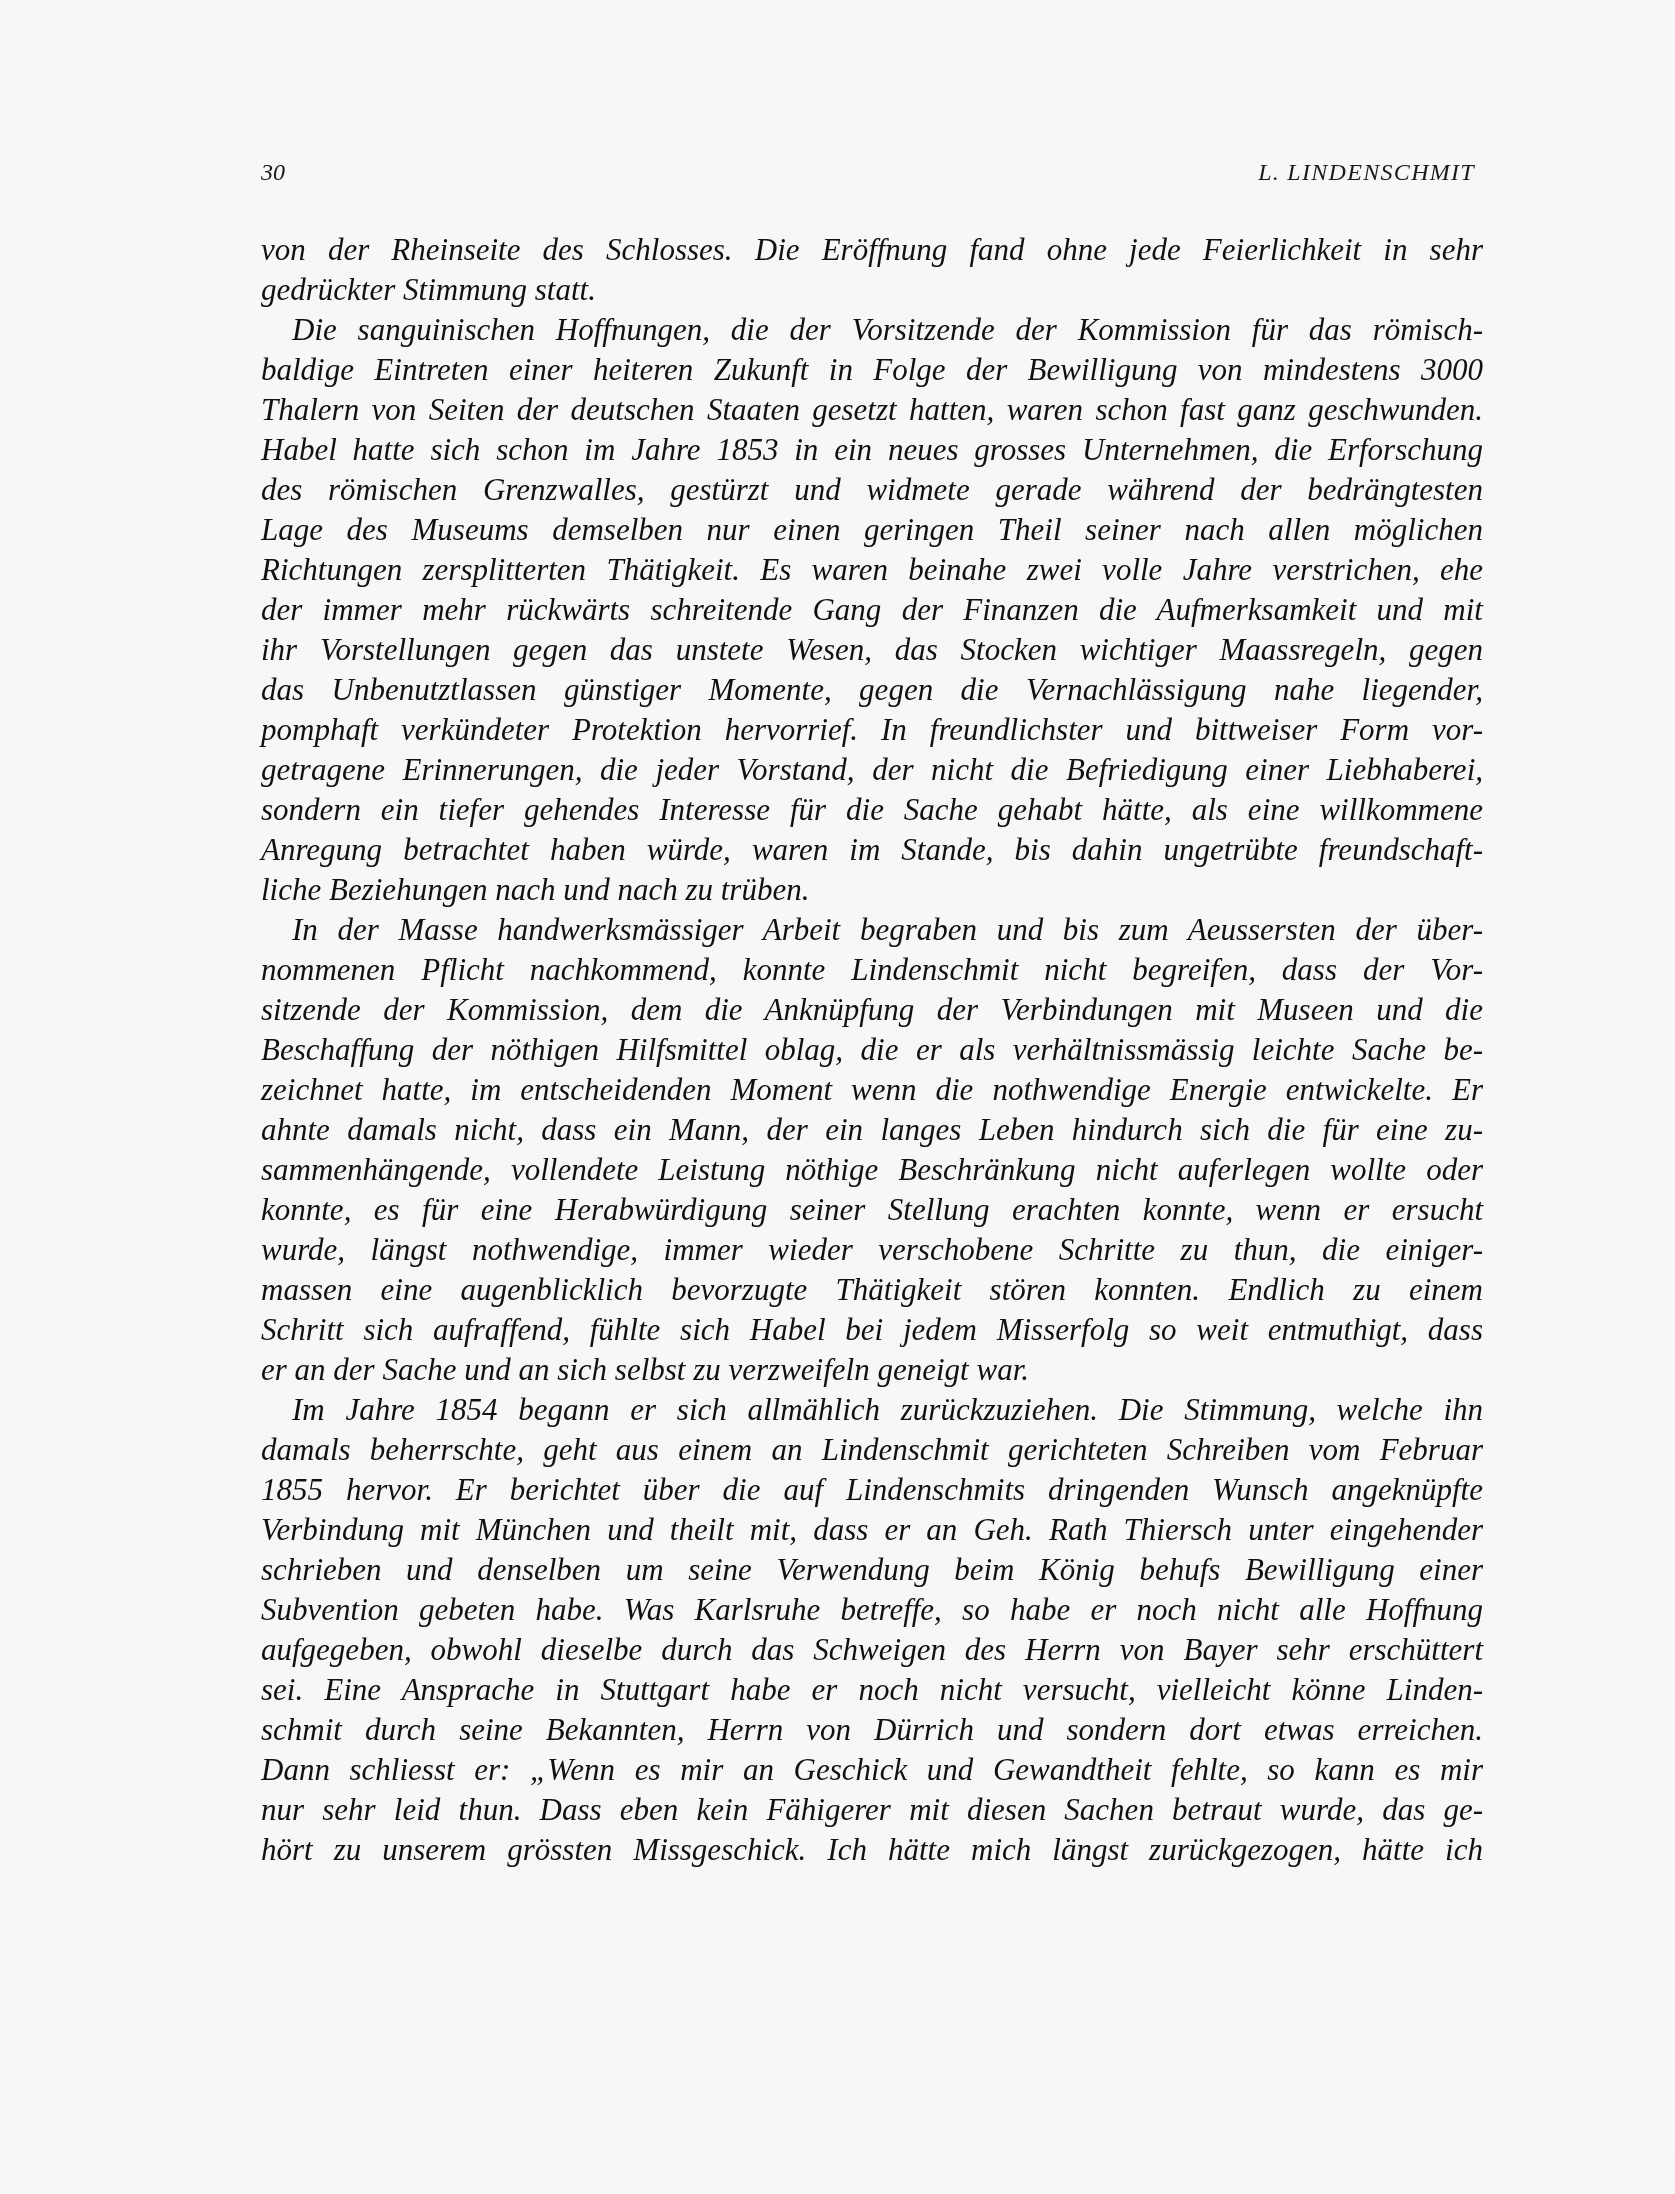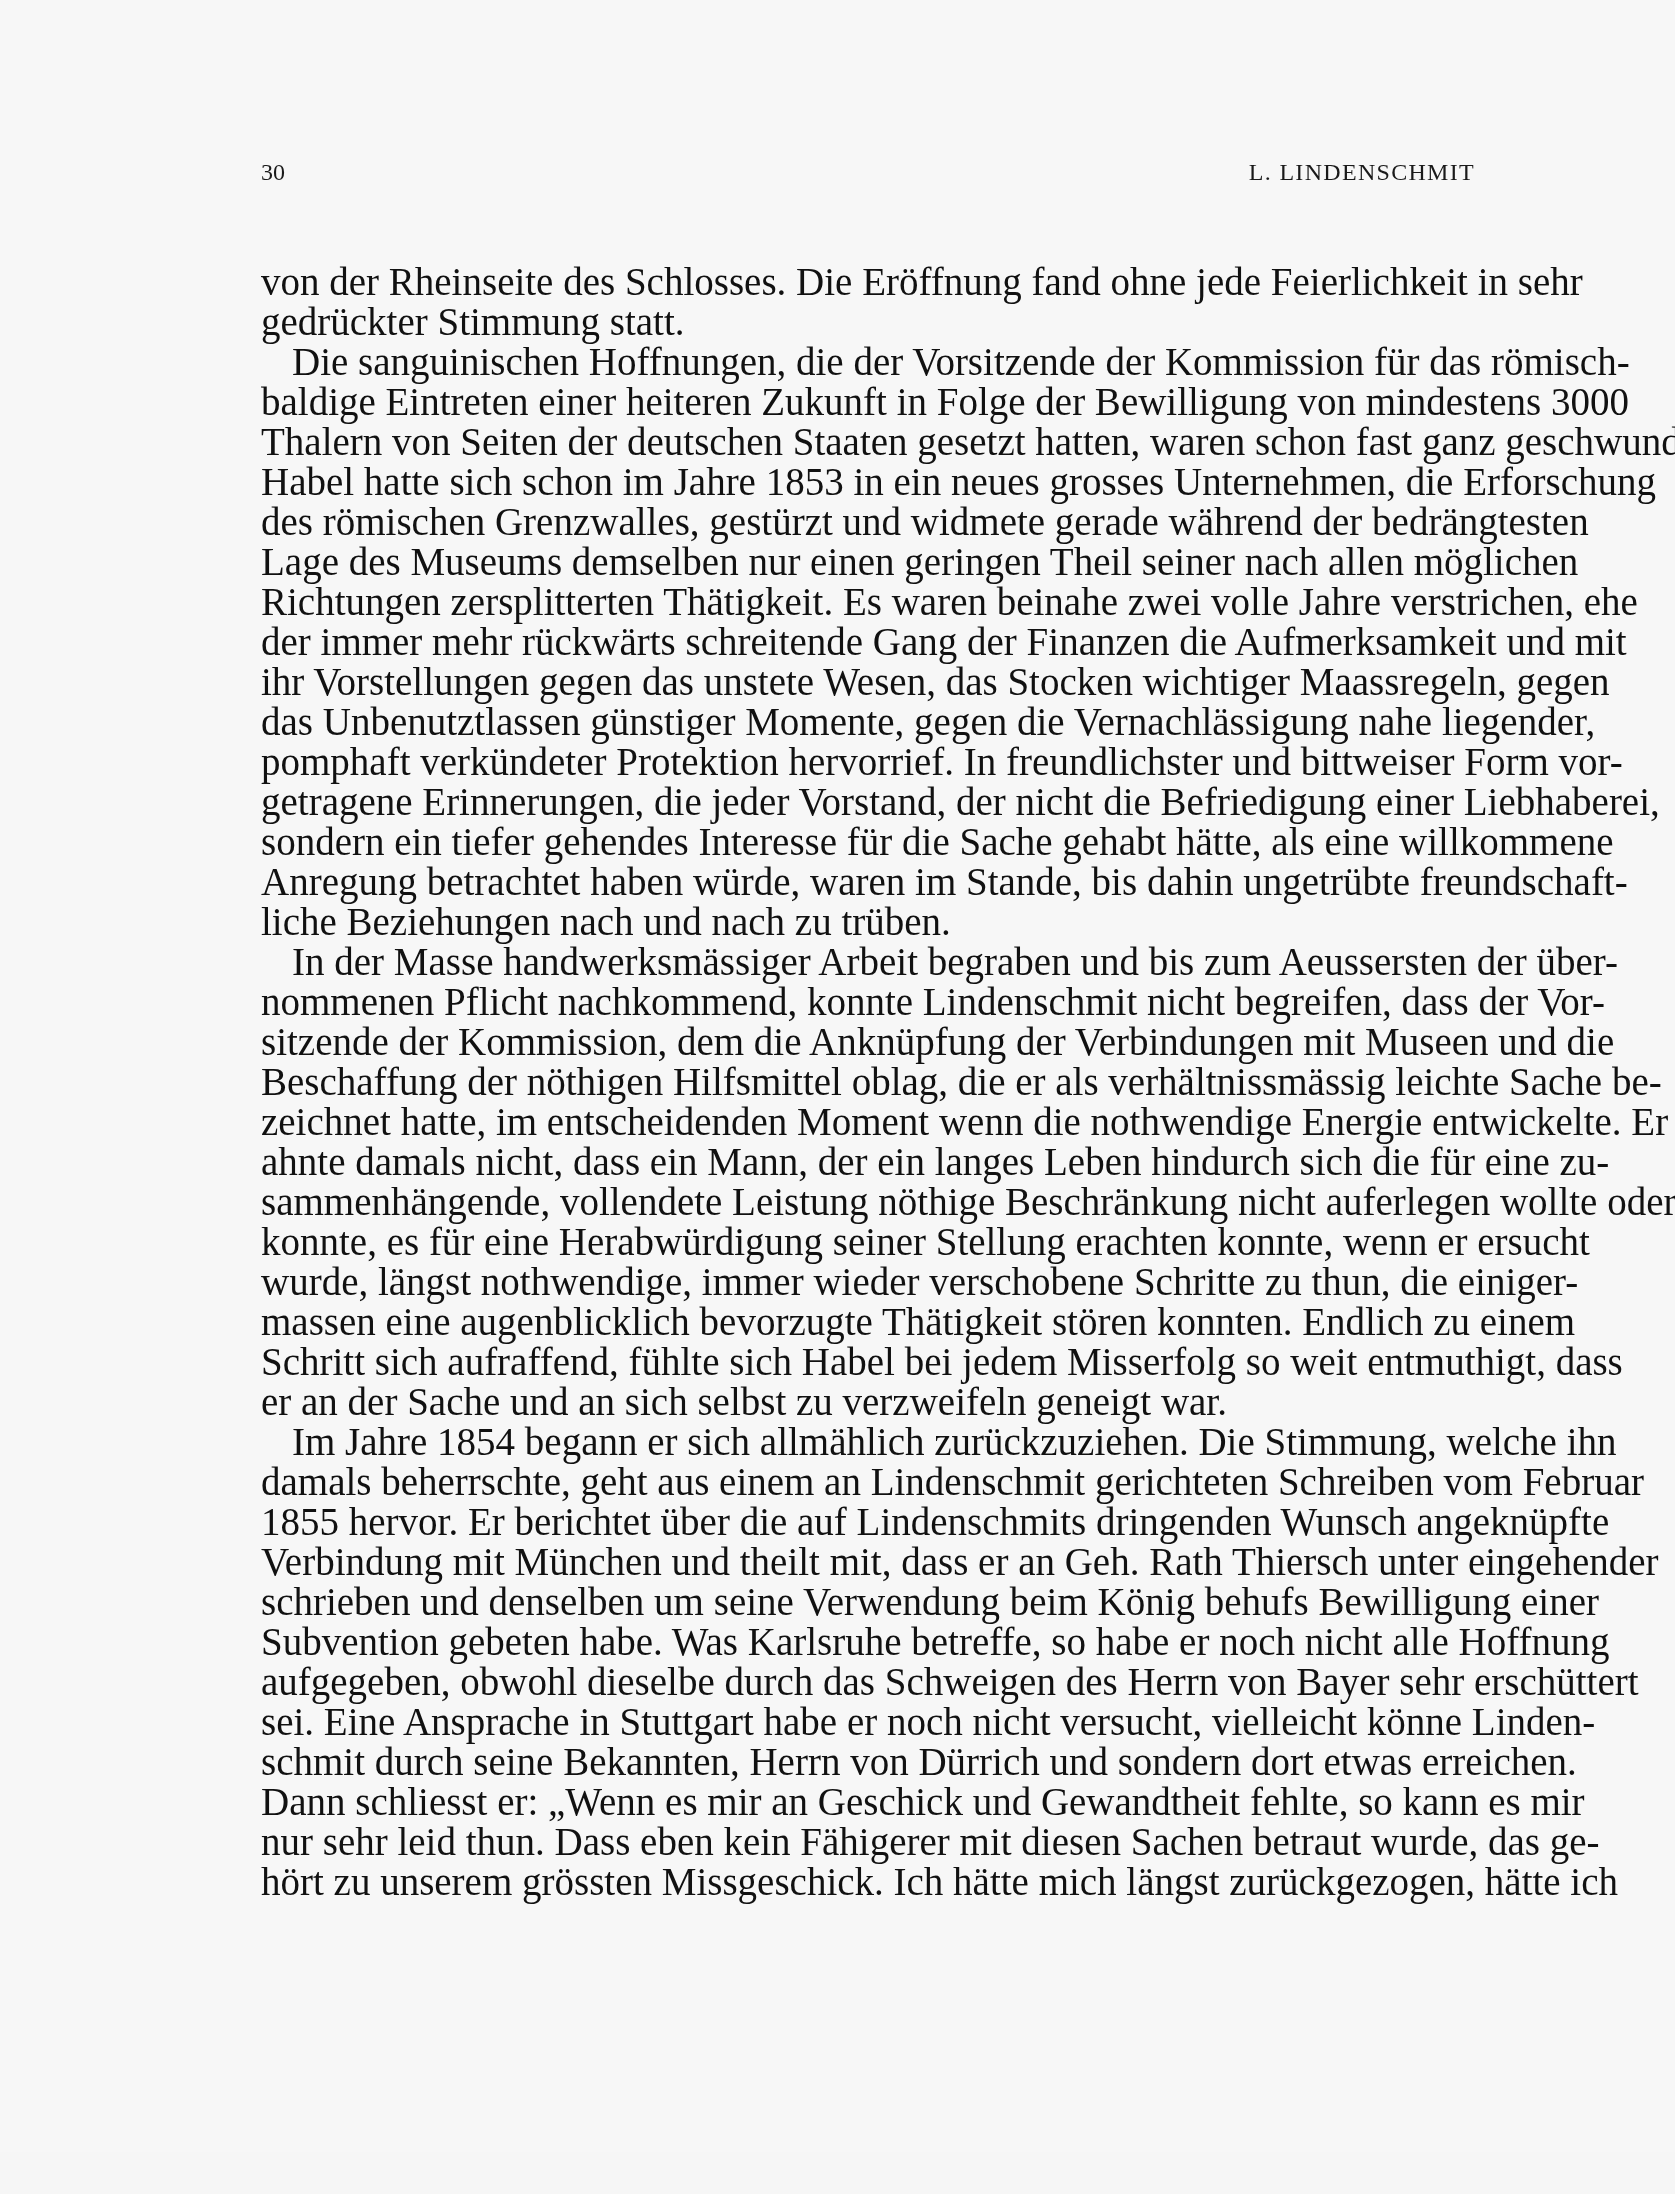--- a/index.html
+++ b/index.html
@@ -1,24 +1,24 @@
 <!DOCTYPE html>
 <html style="font-size:13.4px"><head>
 <meta charset="utf-8">
 <style>
   html, body { margin: 0; padding: 0; background: #f6f6f6; }
   body { width: 1676px; height: 2194px; position: relative; overflow: hidden; }
-  .page { position: absolute; left: 0; top: 0; width: 1676px; height: 2152px; background: #f7f7f7; }
+  .page { position: absolute; left: 0; top: 0; width: 1676px; height: 2152px; background: #f7f7f7; font-style: italic; }
   .header { position: absolute; left: 261px; top: 159px; width: 1222px; height: 34px;
     font-family: "Liberation Serif", "DejaVu Serif", serif; font-size: 24px; color: #1a1a1a; }
   .page-number { position: absolute; left: 0; top: 0; }
   .running-head { position: absolute; right: 8px; top: 0; letter-spacing: 1.3px; }
   .body-text { position: absolute; left: 261px; top: 230px; width: 1222px;
-    font-family: "Liberation Serif", "DejaVu Serif", serif; font-size: 39px;
-    line-height: 40px; color: #111; text-align: justify; margin-top: 32px; }
+    font-family: "Liberation Serif", "DejaVu Serif", serif; font-size: 31px;
+    line-height: 40px; color: #111; text-align: justify; }
   .line { display: block; white-space: nowrap; text-align-last: justify; text-align: justify; }
   .line.last { text-align-last: left; }
   .line.indent { padding-left: 31px; }
 </style>
 </head>
 <body>
 
 <div class="page">
   <div class="header">
     <span class="page-number">30</span>

